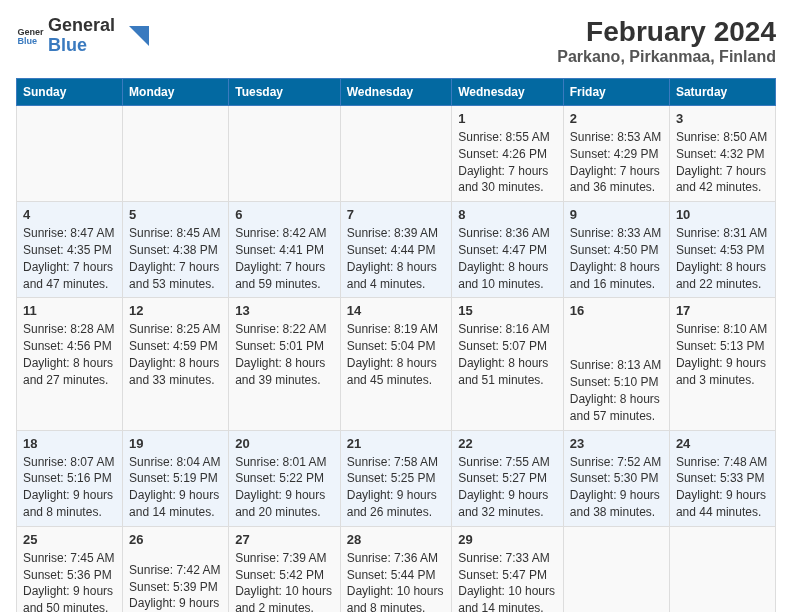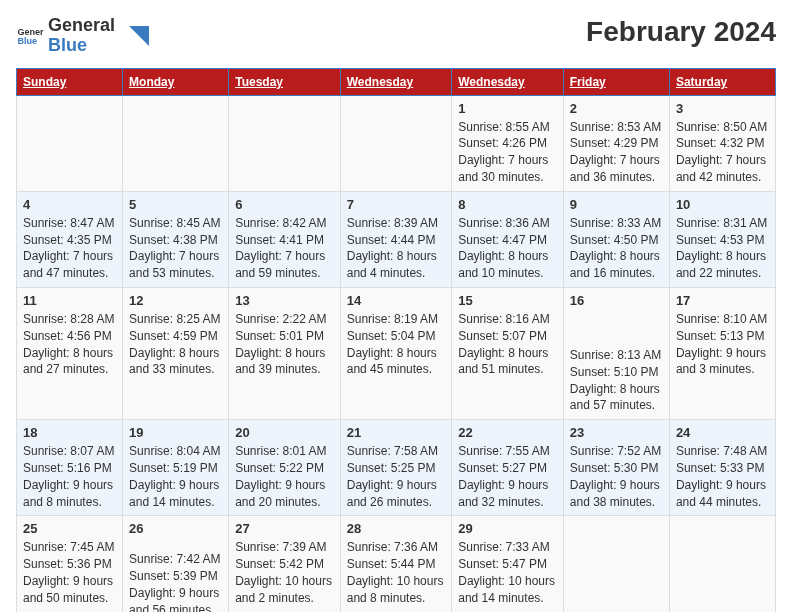--- a/index.html
+++ b/index.html
@@ -37,23 +37,22 @@
       font-size: 16px;
       color: #555;
       font-weight: bold;
     }
     table {
       width: 100%;
       border-collapse: collapse;
       font-size: 11px;
     }
     thead tr {
-      background-color: #b91c1c;
+      background-color: #0369a1;
       color: #fff;
-      text-decoration: underline;
     }
     thead th {
       padding: 6px 6px;
       text-align: left;
       font-size: 12px;
       font-weight: bold;
       border: 1px solid #3a7abf;
     }
     tbody tr {
       border-bottom: 1px solid #ccc;
@@ -96,20 +95,21 @@
     <div style="display:flex;flex-direction:column;line-height:1.1">
       <span style="font-size:18px;font-weight:bold;color:#333;">General</span>
       <span style="font-size:18px;font-weight:bold;color:#3a7abf;">Blue</span>
     </div>
     <svg width="30" height="30" viewBox="0 0 30 30">
       <polygon points="10,5 30,5 30,25" fill="#3a7abf"></polygon>
     </svg>
   </div>
   <div class="title-area">
     <div class="main-title">February 2024</div>
+    <div class="subtitle">Parkano, Pirkanmaa, Finland</div>
   </div>
 </div>
 
 <table>
   <thead>
     <tr>
     <th>Sunday</th>
         <th>Monday</th>
         <th>Tuesday</th>
         <th>Wednesday</th>
@@ -207,21 +207,21 @@
         </td>
         <td>
           <span class="day-number">12</span>
           <div class="day-info" style="white-space: pre-line;">Sunrise: 8:25 AM
 Sunset: 4:59 PM
 Daylight: 8 hours
 and 33 minutes.</div>
         </td>
         <td>
           <span class="day-number">13</span>
-          <div class="day-info" style="white-space: pre-line;">Sunrise: 2:22 AM
+          <div class="day-info" style="white-space: pre-line;">Sunrise: 8:22 AM
 Sunset: 5:01 PM
 Daylight: 8 hours
 and 39 minutes.</div>
         </td>
         <td>
           <span class="day-number">14</span>
           <div class="day-info" style="white-space: pre-line;">Sunrise: 8:19 AM
 Sunset: 5:04 PM
 Daylight: 8 hours
 and 45 minutes.</div>

